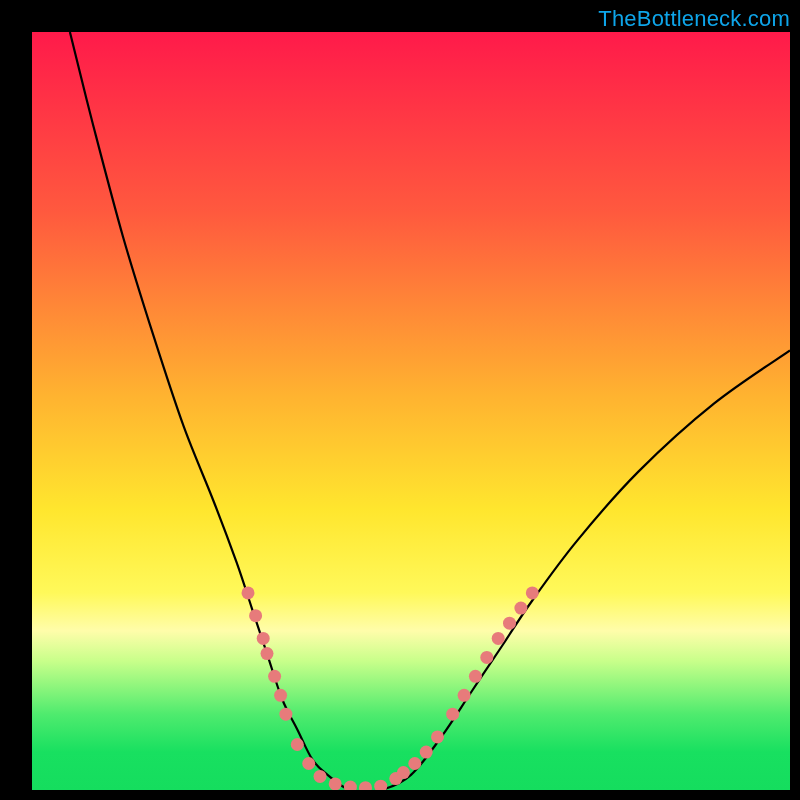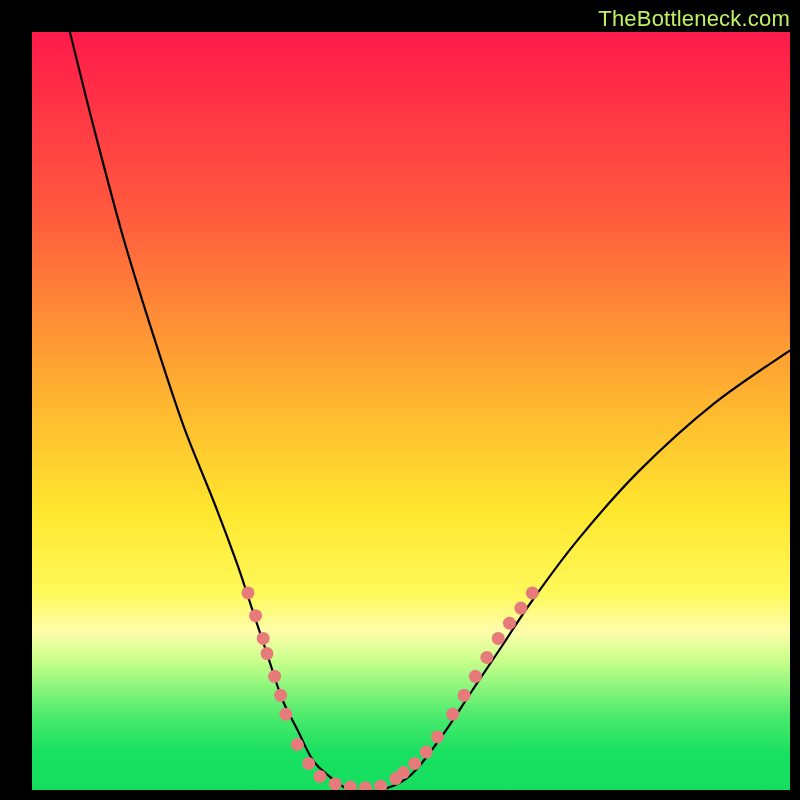--- a/index.html
+++ b/index.html
@@ -14,21 +14,21 @@
   .frame {
     position: relative;
     width: 800px;
     height: 800px;
     background: #000;
   }
   .watermark {
     position: absolute;
     top: 6px;
     right: 10px;
-    color: #bef264;
+    color: #0ea5e9;
     font-size: 22px;
     font-weight: 500;
     letter-spacing: 0.2px;
     z-index: 5;
     user-select: none;
   }
   .plot-area {
     position: absolute;
     
     left: 32px;

